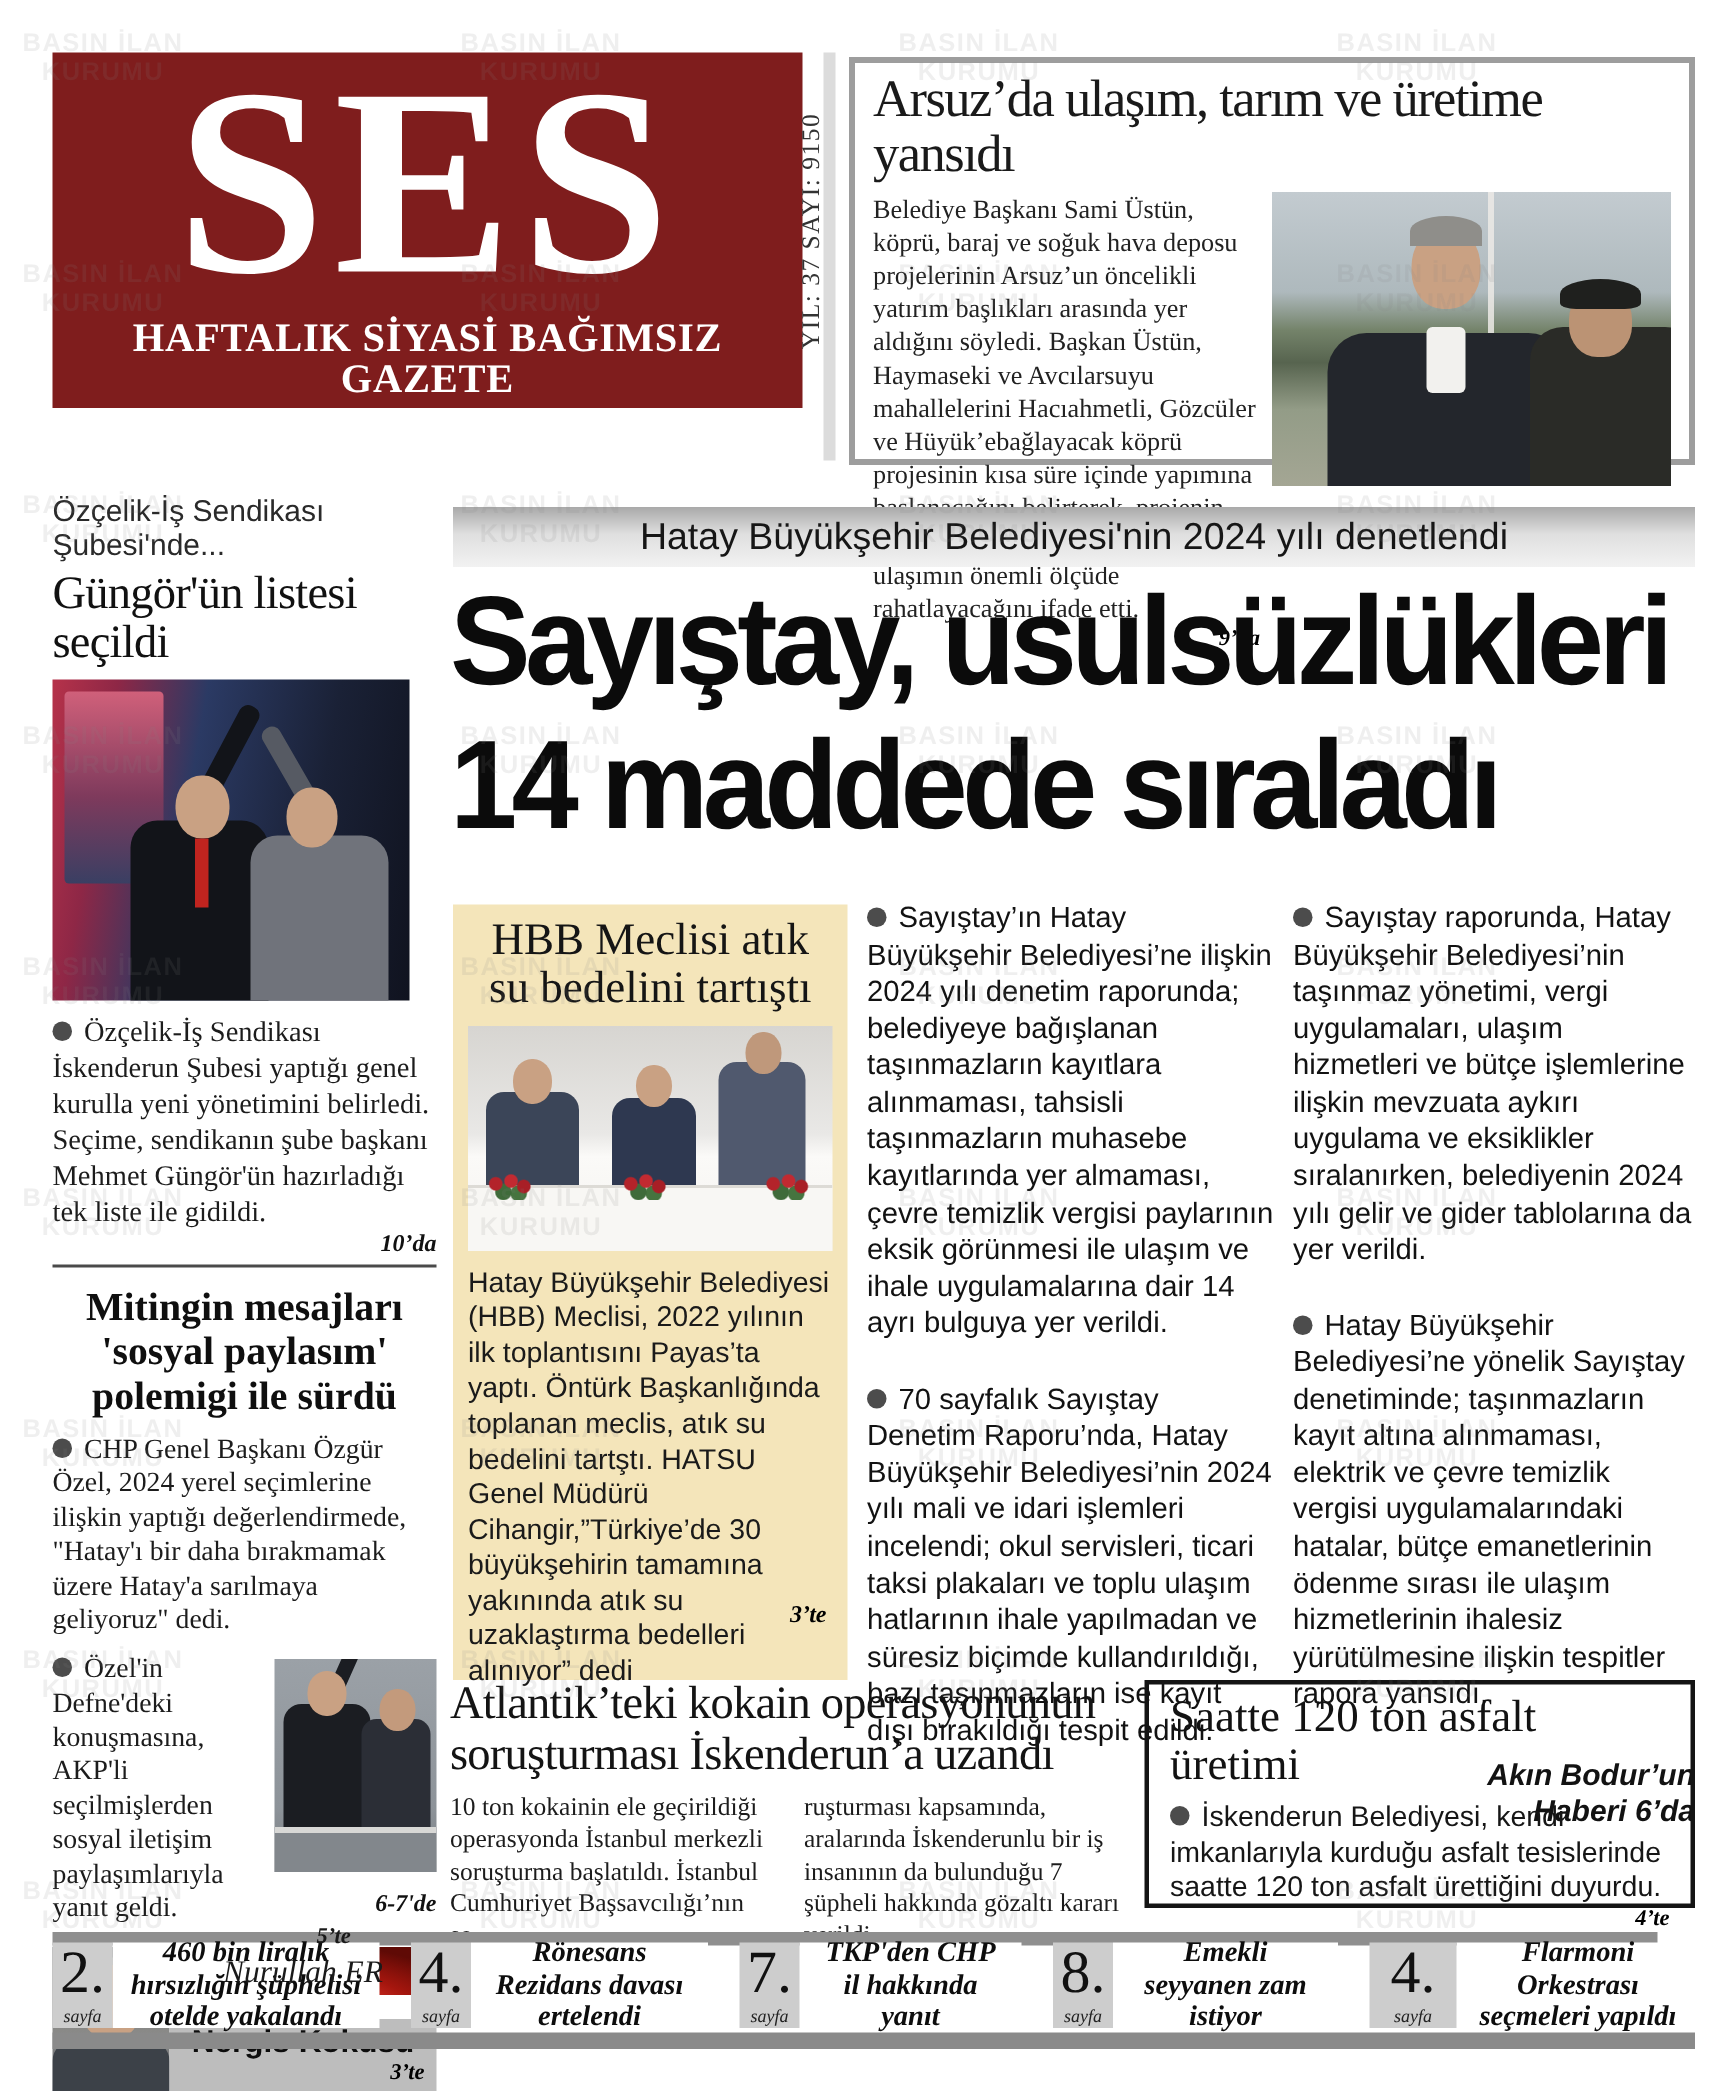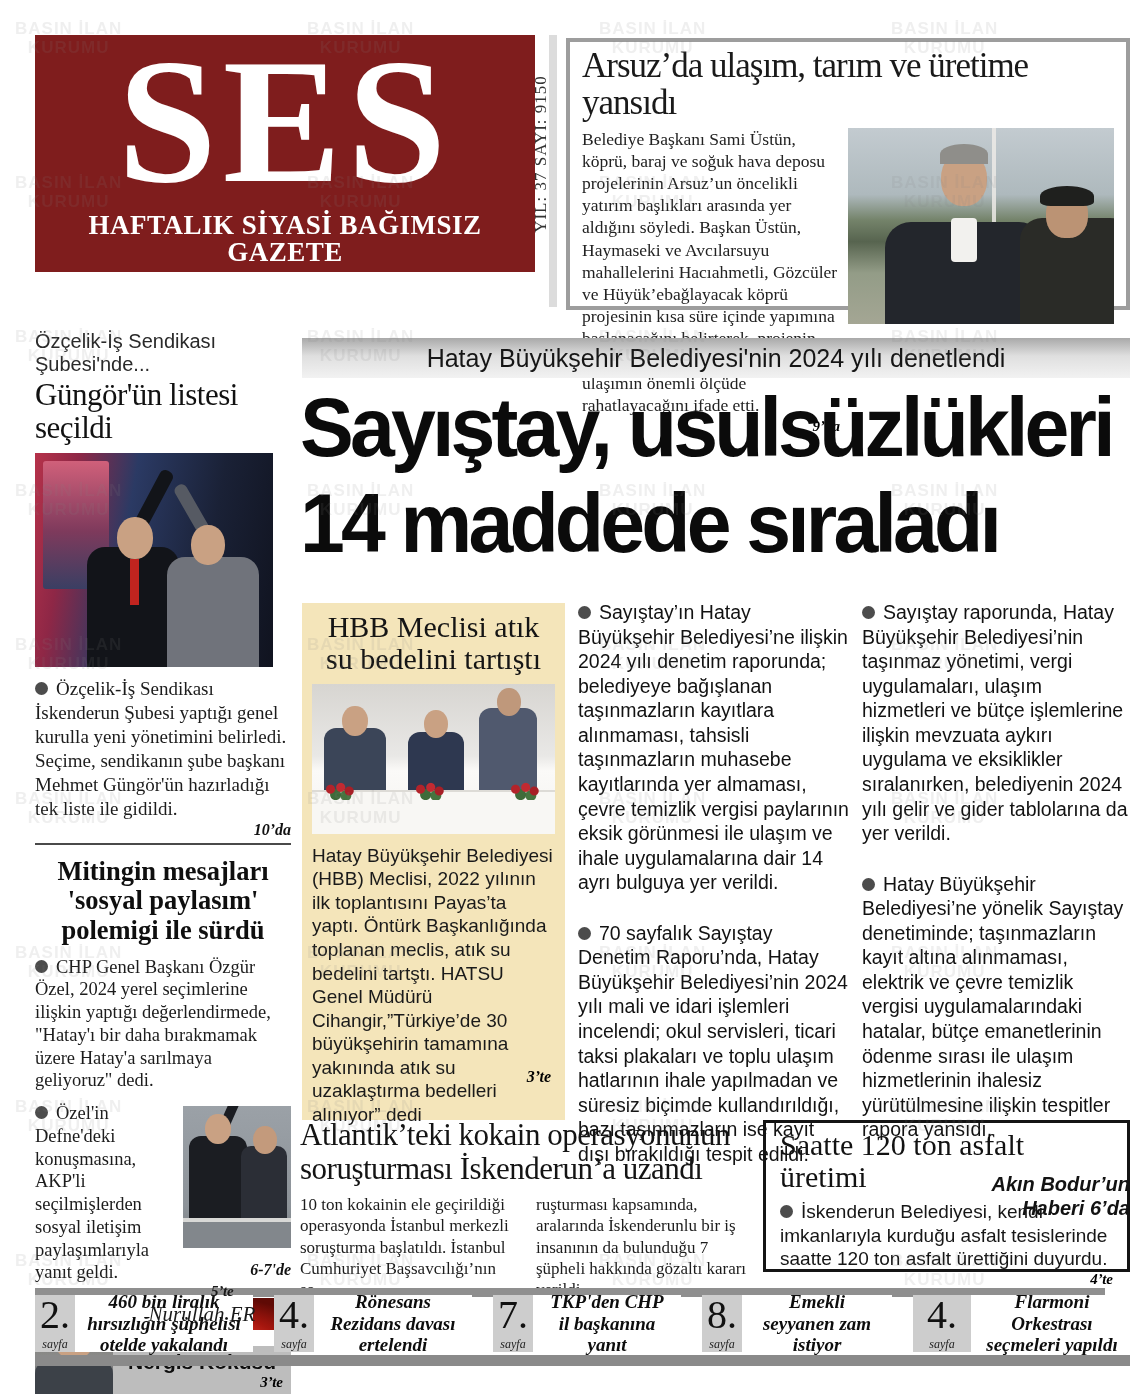--- a/index.html
+++ b/index.html
@@ -388,21 +388,21 @@
             <div class="n">4.</div>
             <div class="u">sayfa</div>
           </div>
         <div class="t-txt">Rönesans Rezidans davası ertelendi</div>
       </div>
       <div class="teaser t3">
         <div class="t-num">
             <div class="n">7.</div>
             <div class="u">sayfa</div>
           </div>
-        <div class="t-txt">TKP'den CHP il başkanına yanıt</div>
+        <div class="t-txt">TKP'den CHP il hakkında yanıt</div>
       </div>
       <div class="teaser t4">
         <div class="t-num">
             <div class="n">8.</div>
             <div class="u">sayfa</div>
           </div>
         <div class="t-txt">Emekli seyyanen zam istiyor</div>
       </div>
       <div class="teaser t5">
         <div class="t-num">

